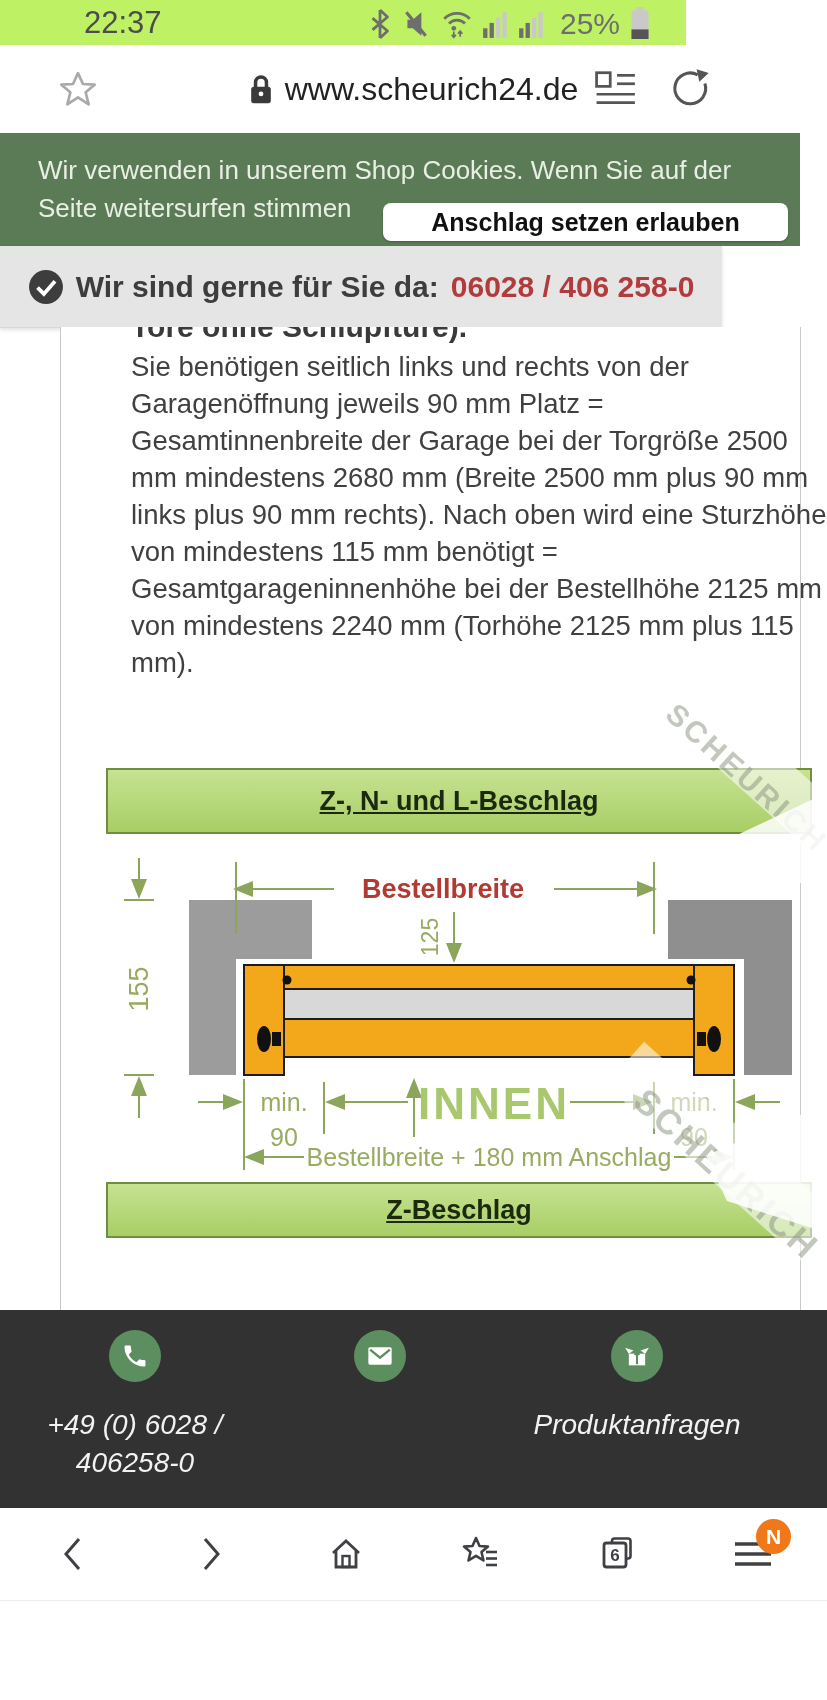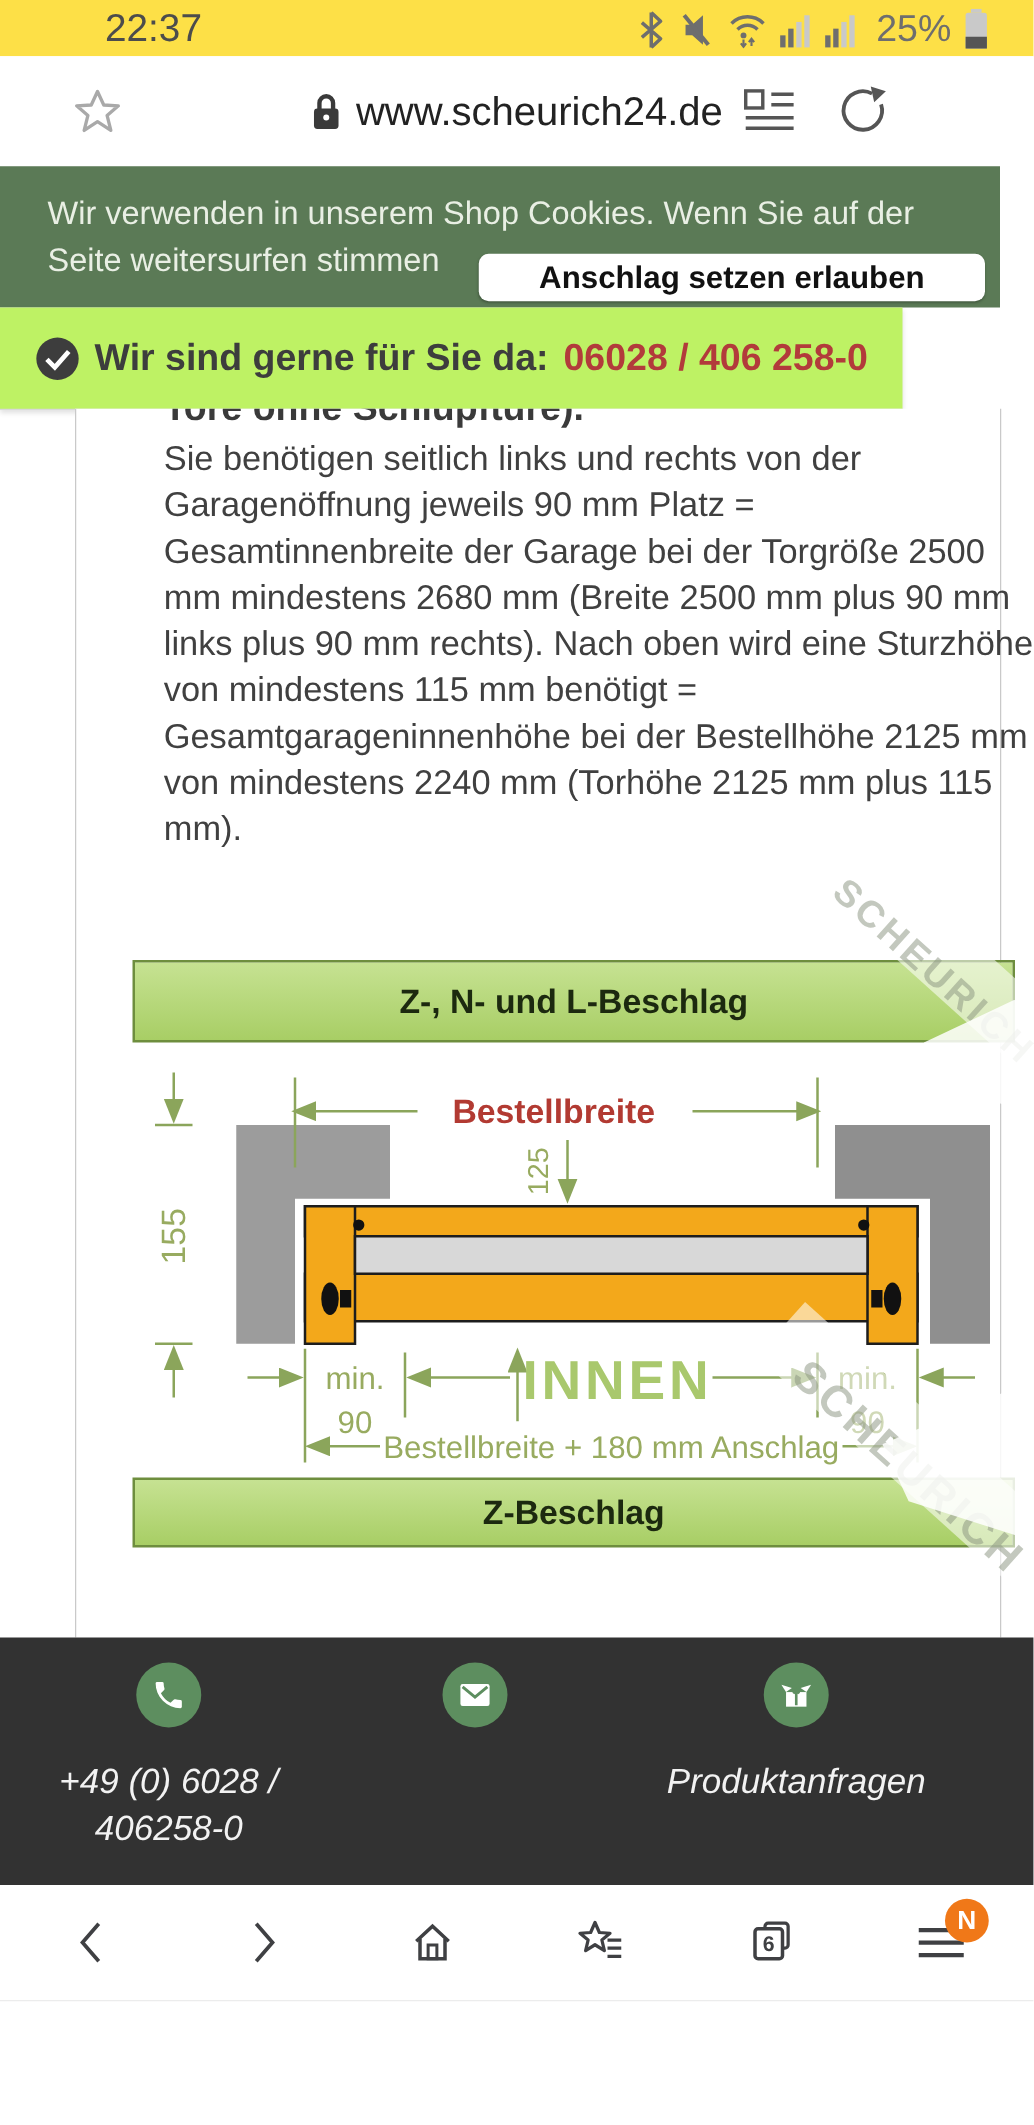--- a/index.html
+++ b/index.html
@@ -1,60 +1,60 @@
 <!DOCTYPE html>
 <html><head>
 <meta charset="utf-8">
 <style>
   html,body{margin:0;padding:0;background:#fff;}
   .screen{position:relative;width:827px;height:1700px;background:#fff;overflow:hidden;
           font-family:"Liberation Sans","DejaVu Sans",sans-serif;}
 
   
-  .status-bar{position:absolute;left:0;top:0;width:827px;height:45px;background:#fde047;}
+  .status-bar{position:absolute;left:0;top:0;width:686px;height:45px;background:#bef264;}
   .sb-time{position:absolute;left:84px;top:5px;font-size:31px;color:#4c4c4c;}
   .sb-icons{position:absolute;right:36px;top:7px;display:flex;align-items:flex-end;gap:10px;}
   .sb-pct{font-size:30px;color:#6e6e6e;line-height:30px;margin-left:5px;}
 
   
   .address-bar{position:absolute;left:0;top:45px;width:827px;height:88px;background:#fff;}
   .ab-star{position:absolute;left:58px;top:24px;}
   .ab-center{position:absolute;left:0;top:0;width:100%;height:100%;display:flex;align-items:center;justify-content:center;gap:12px;}
   .ab-url{font-size:32px;color:#222;}
   .ab-reader{position:absolute;left:595px;top:25px;}
   .ab-refresh{position:absolute;left:668px;top:22px;}
 
   
   .cookie-banner{position:absolute;left:0;top:133px;width:800px;height:113px;background:#5b7a56;}
   .cb-text{padding:18px 0 0 38px;font-size:26px;line-height:38px;color:#e9efe4;}
   .cb-button{position:absolute;left:383px;top:70px;width:405px;height:38px;background:#fff;border:none;
              border-radius:8px;font-family:inherit;font-weight:bold;font-size:25px;color:#111;
              display:flex;align-items:center;justify-content:center;box-shadow:0 1px 2px rgba(0,0,0,.25);}
 
   
-  .contact-bar{position:absolute;left:0;top:246px;width:722px;height:81px;background:#bef264;
+  .contact-bar{position:absolute;left:0;top:246px;width:722px;height:81px;background:#e5e5e5;
                border-bottom:1px solid #d8d8d8;box-shadow:0 2px 4px rgba(0,0,0,.12);
                display:flex;align-items:center;justify-content:center;gap:12px;}
   .ct-label{font-size:30px;font-weight:bold;color:#3d3d3d;}
   .ct-phone{font-size:30px;font-weight:bold;color:#b23b3b;}
 
   
   .content-card{position:absolute;left:60px;top:327px;width:741px;height:983px;background:#fff;
                 border-left:1px solid #c9c9c9;border-right:1px solid #c9c9c9;box-sizing:border-box;padding-left:44px;}
   .card-inner{padding:0 14px 0 26px;}
   .clipped-heading{height:17px;overflow:hidden;}
   .clipped-heading span{display:block;margin-top:-17px;font-size:30px;line-height:34px;font-weight:bold;color:#3a3a3a;}
   .body-paragraph{margin:4px 0 0 0;font-size:27.5px;line-height:37px;color:#404040;width:700px;}
 
   
   .diagram{position:relative;margin-top:87px;margin-left:-25px;width:706px;}
   .diagram-banner{box-sizing:border-box;height:66px;border:2px solid #6e8e3e;
                   background:linear-gradient(#c6e292,#a8ce65);
                   display:flex;align-items:center;justify-content:center;
-                  font-weight:bold;font-size:27px;color:#1c290f;}
+                  font-weight:bold;font-size:27px;color:#1c290f;text-decoration:underline;}
   .diagram-banner.bottom{height:56px;}
   .diagram svg{display:block;}
   .wm{position:absolute;pointer-events:none;}
   .wm .ribbon{position:absolute;background:rgba(255,255,255,.55);transform:rotate(42deg);}
   .wm .wm-text{position:absolute;transform:rotate(42deg);font-weight:bold;color:rgba(135,145,125,.5);letter-spacing:3px;}
   .wm .roof{position:absolute;background:rgba(255,255,255,.85);
             clip-path:polygon(0 60%,52% 0,100% 52%,80% 100%,18% 94%);transform:rotate(14deg);}
 
   
   .page-footer{position:absolute;left:0;top:1310px;width:827px;height:198px;background:#323232;}

